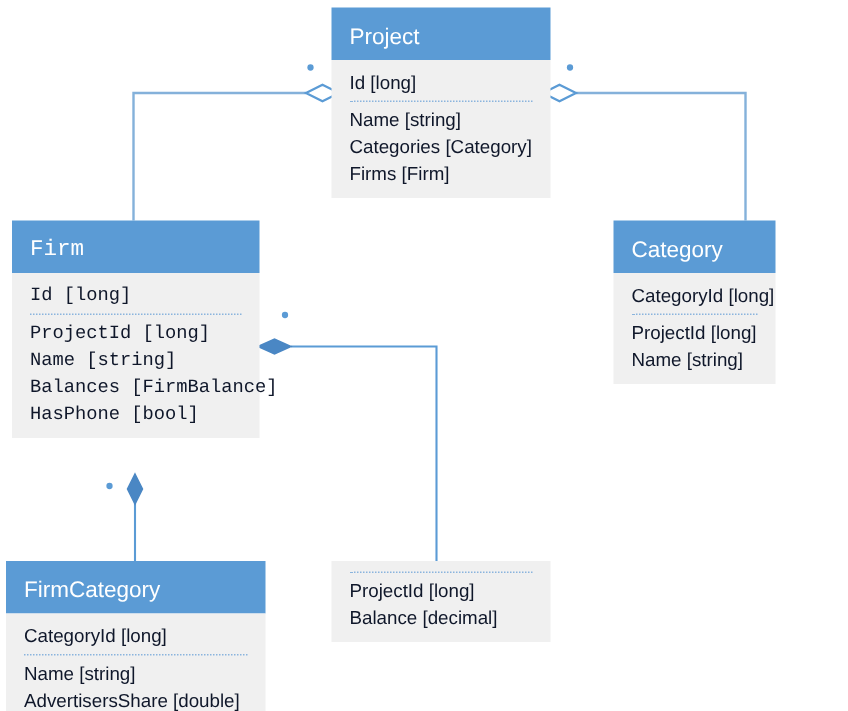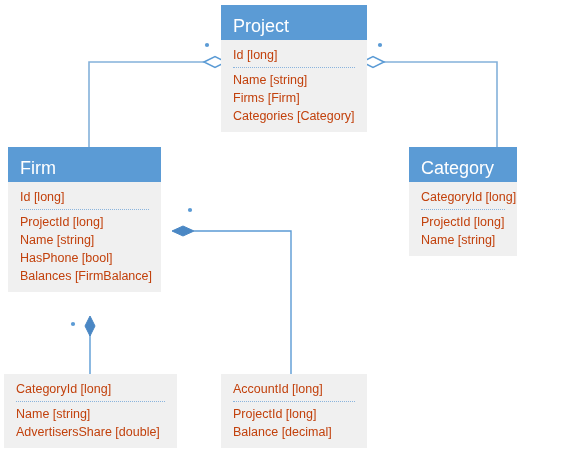--- a/index.html
+++ b/index.html
@@ -23,35 +23,35 @@
     height: 474px;
     pointer-events: none;
   }
   .entity {
     position: absolute;
     box-sizing: border-box;
   }
   .entity-header {
     background: #5b9bd5;
     color: #ffffff;
-    font-size: 18px;
+    font-size: 15px;
     line-height: 1;
     padding: 12px 0 0 12px;
     height: 35px;
     box-sizing: border-box;
     white-space: nowrap;
     overflow: hidden;
   }
   .entity-body {
     background: #f0f0f0;
     padding: 6px 0 7px 0;
     box-sizing: border-box;
   }
   .attr {
-    color: #c2410c;
+    color: #0f172a;
     font-size: 12.5px;
     line-height: 18px;
     padding: 0 10px 0 12px;
     white-space: nowrap;
   }
   .attr.key {
     padding-bottom: 2px;
   }
   .divider {
     border-top: 1px dotted #8ab4dd;
@@ -90,58 +90,58 @@
       <circle cx="73" cy="324" r="2.1" fill="#5b9bd5"></circle>
     </g>
   </svg>
 
   <div class="entity" style="left:221px; top:5px; width:146px;">
     <div class="entity-header">Project</div>
     <div class="entity-body">
       <div class="attr key">Id [long]</div>
       <div class="divider"></div>
       <div class="attr">Name [string]</div>
+      <div class="attr">Categories [Category]</div>
       <div class="attr">Firms [Firm]</div>
-      <div class="attr">Categories [Category]</div>
     </div>
   </div>
 
-  <div class="entity" style="left:8px; top:147px; width:153px;">
+  <div class="entity" style="left:8px; top:147px; width:165px;font-family:Liberation Mono, monospace;">
     <div class="entity-header">Firm</div>
     <div class="entity-body">
       <div class="attr key">Id [long]</div>
       <div class="divider"></div>
       <div class="attr">ProjectId [long]</div>
       <div class="attr">Name [string]</div>
+      <div class="attr">Balances [FirmBalance]</div>
       <div class="attr">HasPhone [bool]</div>
-      <div class="attr">Balances [FirmBalance]</div>
     </div>
   </div>
 
   <div class="entity" style="left:409px; top:147px; width:108px;">
     <div class="entity-header">Category</div>
     <div class="entity-body">
       <div class="attr key">CategoryId [long]</div>
       <div class="divider"></div>
       <div class="attr">ProjectId [long]</div>
       <div class="attr">Name [string]</div>
     </div>
   </div>
 
   <div class="entity" style="left:4px; top:374px; width:173px;">
+    <div class="entity-header">FirmCategory</div>
     <div class="entity-body">
       <div class="attr key">CategoryId [long]</div>
       <div class="divider"></div>
       <div class="attr">Name [string]</div>
       <div class="attr">AdvertisersShare [double]</div>
     </div>
   </div>
 
   <div class="entity" style="left:221px; top:374px; width:146px;">
     <div class="entity-body">
-      <div class="attr key">AccountId [long]</div>
       <div class="divider"></div>
       <div class="attr">ProjectId [long]</div>
       <div class="attr">Balance [decimal]</div>
     </div>
   </div>
 
 </div>
 
 </body></html>

